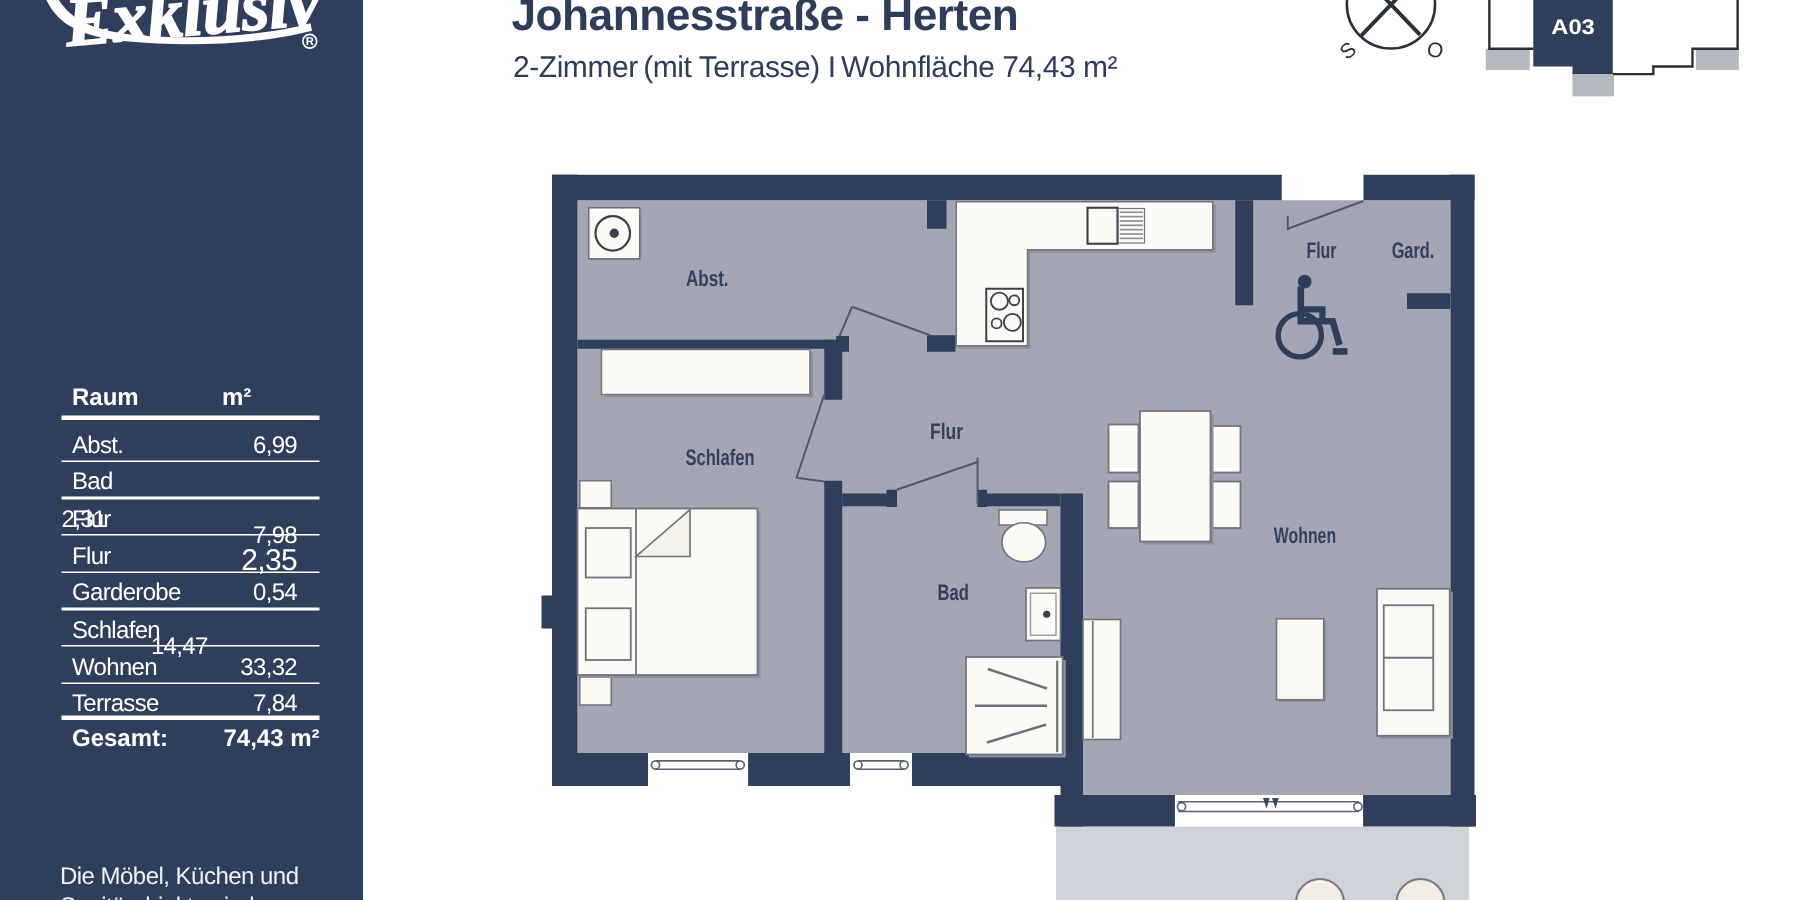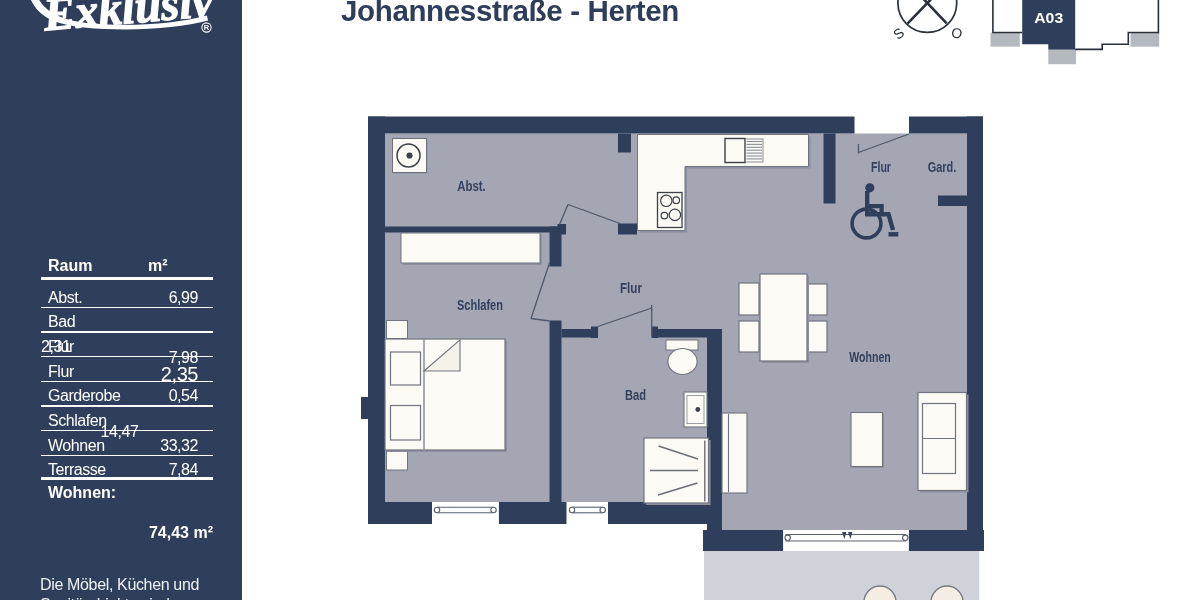--- a/index.html
+++ b/index.html
@@ -55,28 +55,29 @@
 
   <div class="abs" style="left:48px;top:436.6px;font-size:16px;letter-spacing:-0.45px;">Wohnen</div>
   <div class="abs" style="left:41px;top:436.6px;width:157px;text-align:right;font-size:16px;letter-spacing:-0.45px;">33,32</div>
   <div class="abs" style="left:41px;top:454.5px;width:172px;height:1.4px;background:#fff;"></div>
 
   <div class="abs" style="left:48px;top:461.2px;font-size:16px;letter-spacing:-0.45px;">Terrasse</div>
   <div class="abs" style="left:41px;top:461.2px;width:157px;text-align:right;font-size:16px;letter-spacing:-0.45px;">7,84</div>
 
   <div class="abs" style="left:41px;top:476.8px;width:172px;height:3.5px;background:#fff;"></div>
 
-  <div class="abs" style="left:48px;top:484px;font-size:16px;font-weight:bold;">Wohnen:</div>
-  <div class="abs" style="left:41px;top:484px;width:172px;text-align:right;font-size:16px;font-weight:bold;margin-top:40px;">74,43 m²</div>
+  <div class="abs" style="left:48px;top:484px;font-size:16px;font-weight:bold;">Gesamt:</div>
+  <div class="abs" style="left:41px;top:484px;width:172px;text-align:right;font-size:16px;font-weight:bold;">74,43 m²</div>
 
   <div class="abs" style="left:40px;top:575px;font-size:16px;line-height:19.5px;color:#eef1f5;letter-spacing:-0.35px;">Die Möbel, Küchen und<br>Sanitärobjekte sind…</div>
 </div>
 
 <div class="abs" style="left:341px;top:-6.5px;font-size:29.5px;font-weight:bold;color:#2e3d59;letter-spacing:-0.35px;white-space:nowrap;" id="title">Johannesstraße - Herten</div>
 
+<div class="abs" style="left:342px;top:34px;font-size:20px;color:#2e3d59;letter-spacing:-0.3px;white-space:nowrap;" id="subtitle">2-Zimmer (mit Terrasse) I Wohnfläche 74,43 m²</div>
 
 <svg class="abs" style="left:880px;top:0;" width="100" height="50" viewBox="0 0 100 50">
   <g transform="translate(-880,0)">
     <circle cx="927.3" cy="3" r="29.4" fill="none" stroke="#2b3139" stroke-width="1.7"></circle>
     <line x1="907.5" y1="23.7" x2="947.5" y2="-18" stroke="#2b3139" stroke-width="2.6"></line>
     <line x1="907.3" y1="-18" x2="946.7" y2="23.3" stroke="#2b3139" stroke-width="2.6"></line>
     <text x="898.5" y="38.5" font-size="14" fill="#2b3139" transform="rotate(-38 898.5 33.5)" text-anchor="middle">S</text>
     <text x="956.8" y="38" font-size="14" fill="#2b3139" transform="rotate(12 956.8 33)" text-anchor="middle">O</text>
   </g>
 </svg>

